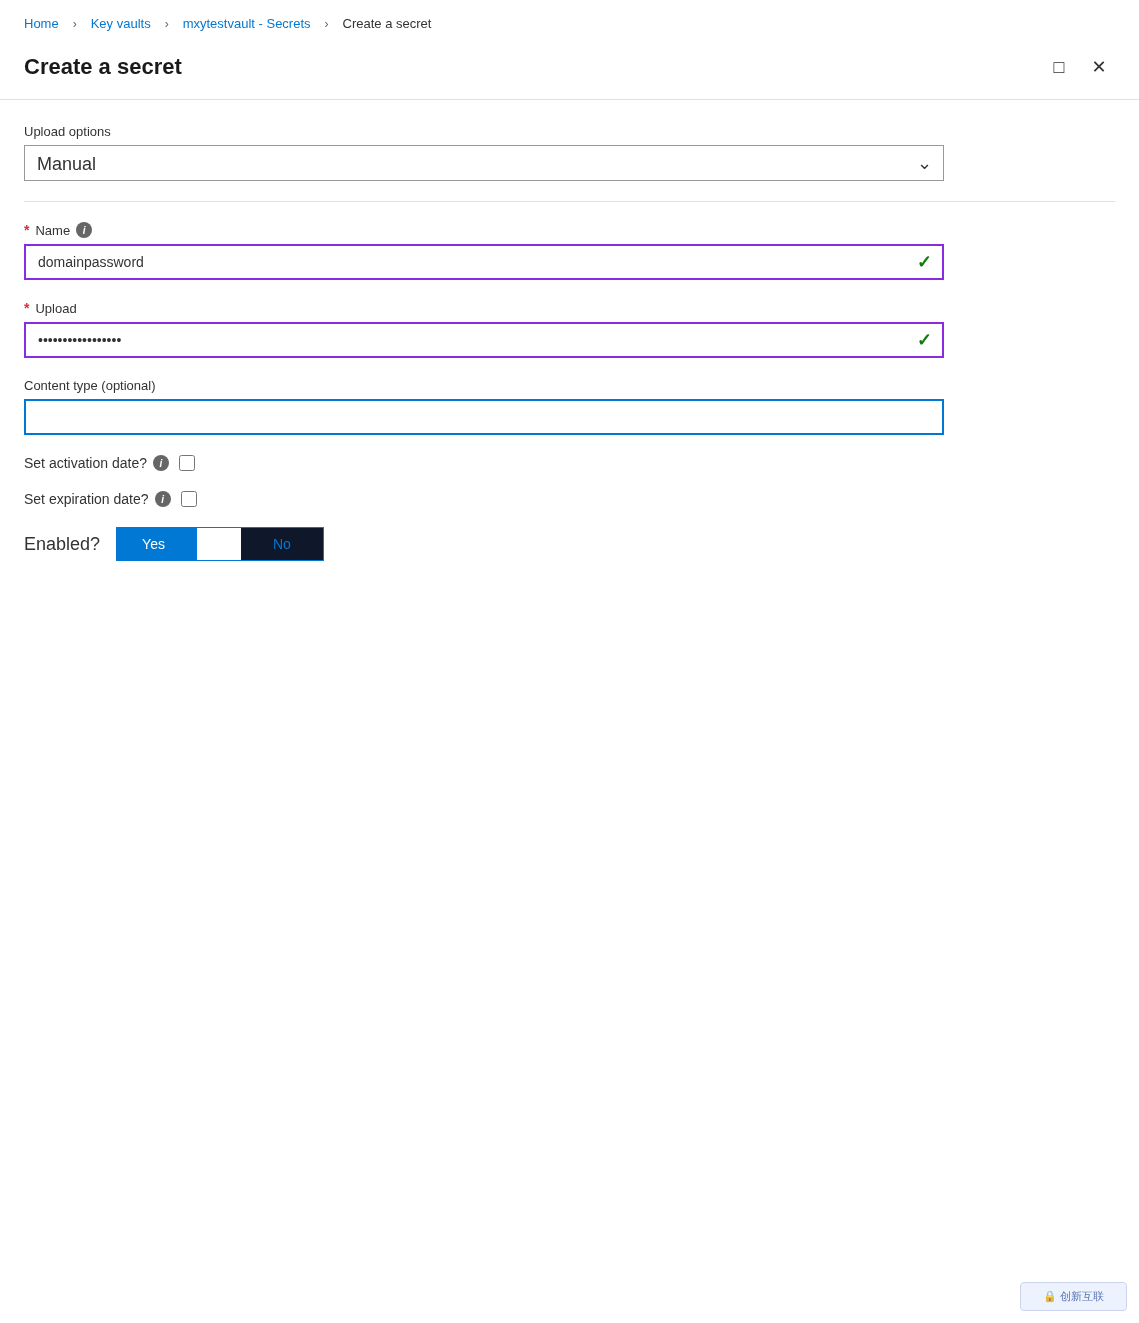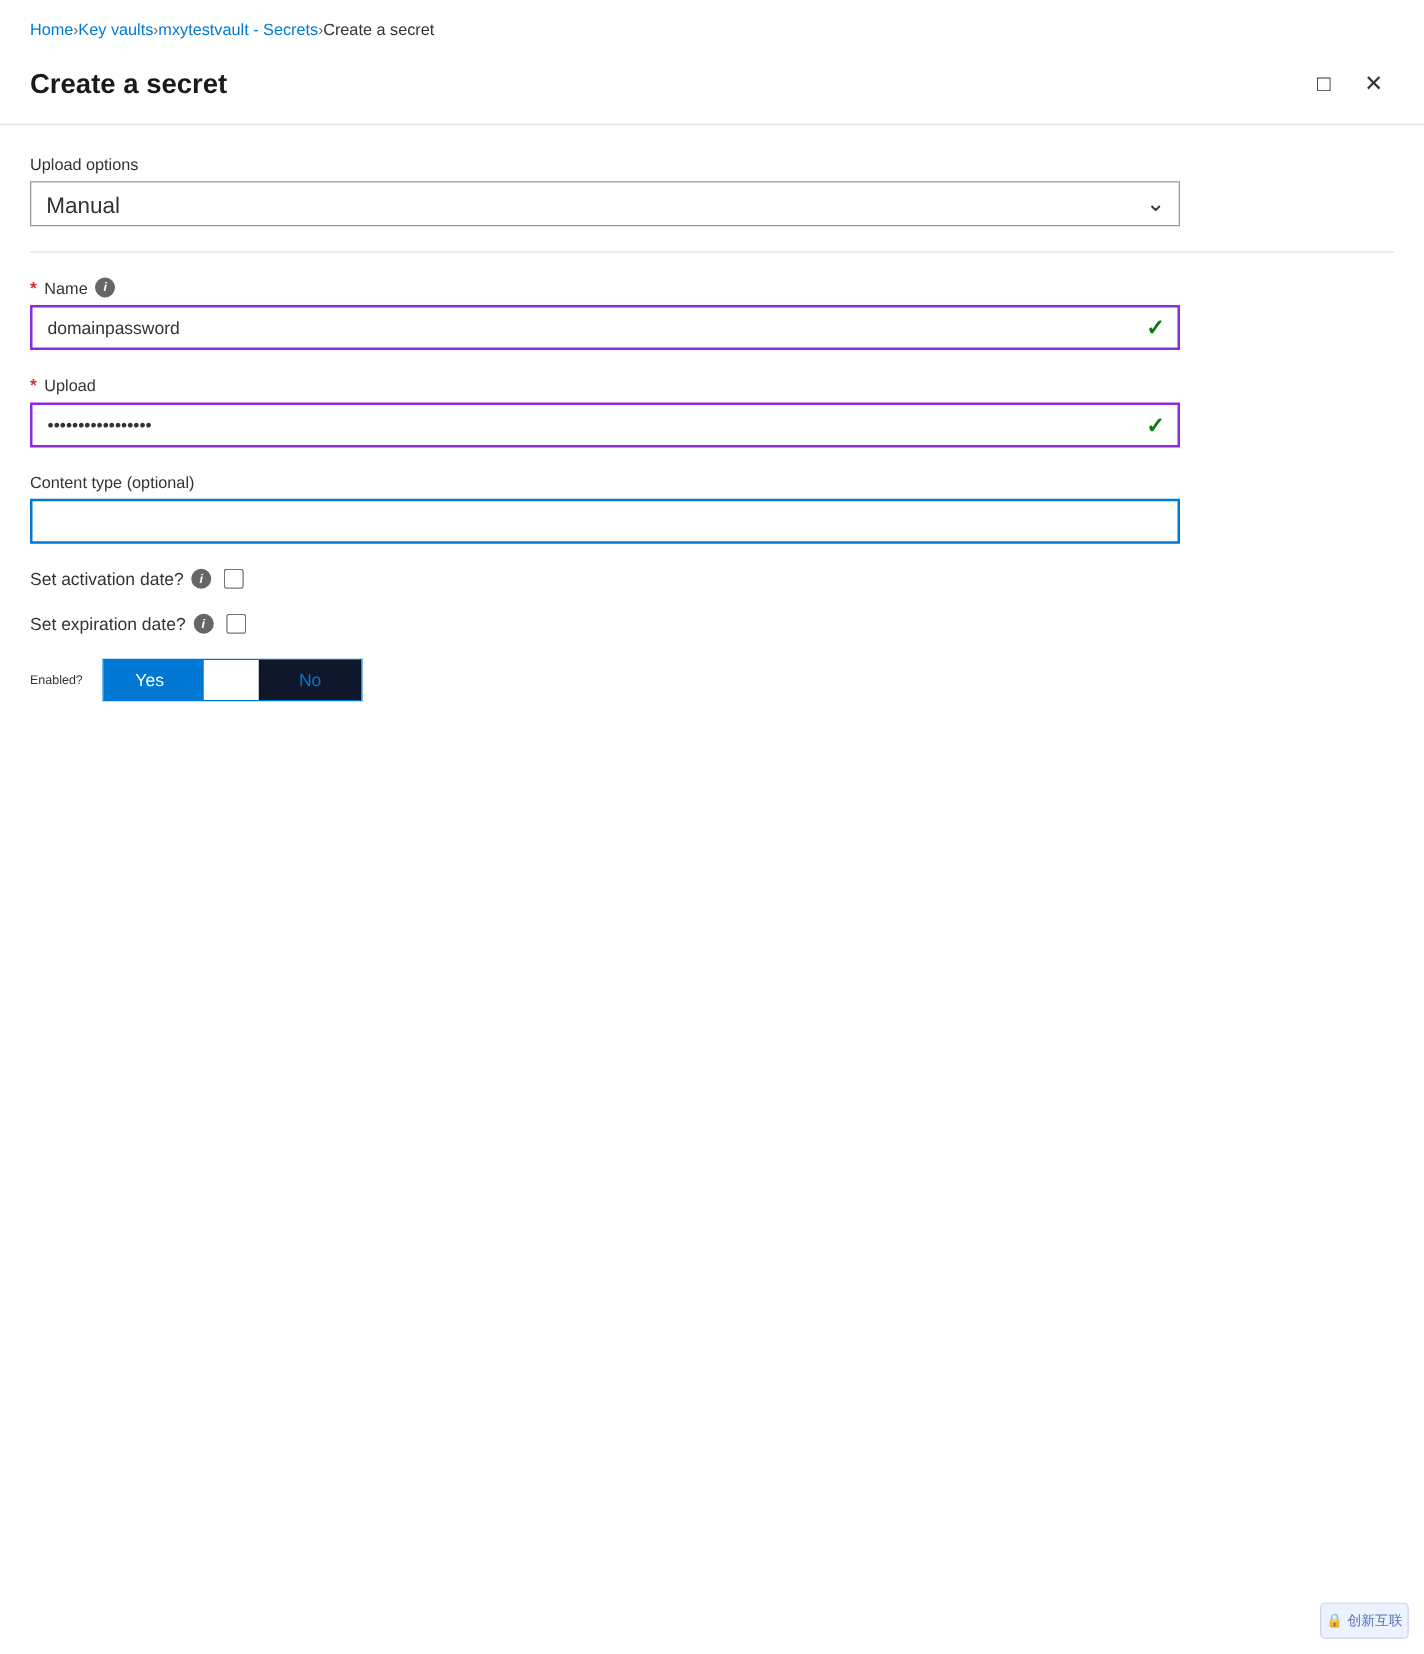--- a/index.html
+++ b/index.html
@@ -7,21 +7,21 @@
       font-family: "Segoe UI", Arial, sans-serif;
       font-size: 14px;
       color: #333;
       background: #fff;
       width: 1139px;
       min-height: 1323px;
     }
     .breadcrumb {
       display: flex;
       align-items: center;
-      gap: 0;
+      gap: 14px;
       padding: 16px 24px 12px 24px;
       font-size: 13px;
       color: #333;
       text-align: right;
     }
     .breadcrumb a {
       color: #0078d4;
       text-decoration: none;
     }
     .breadcrumb .separator {
@@ -172,21 +172,21 @@
       border: 1px solid #666;
       cursor: pointer;
     }
     .enabled-group {
       display: flex;
       align-items: center;
       gap: 16px;
       margin-bottom: 20px;
     }
     .enabled-label {
-      font-size: 10px;
+      font-size: 18px;
       color: #333;
     }
     .toggle-group {
       display: flex;
       border: 1px solid #0078d4;
       overflow: hidden;
     }
     .toggle-btn {
       padding: 8px 32px;
       font-size: 14px;
@@ -209,21 +209,21 @@
       border-top: 1px solid #e0e0e0;
       margin: 0 0 20px 0;
     }
     .watermark {
       position: fixed;
       bottom: 12px;
       right: 12px;
       background: #e8f0fe;
       border: 1px solid #c0c8e8;
       border-radius: 4px;
-      padding: 6px 4px;
+      padding: 6px 22px;
       font-size: 11px;
       color: #3050a0;
       opacity: 0.8;
       margin-top: 14px;
     }
   </style>
 </head>
 <body>
 
 <nav class="breadcrumb">

